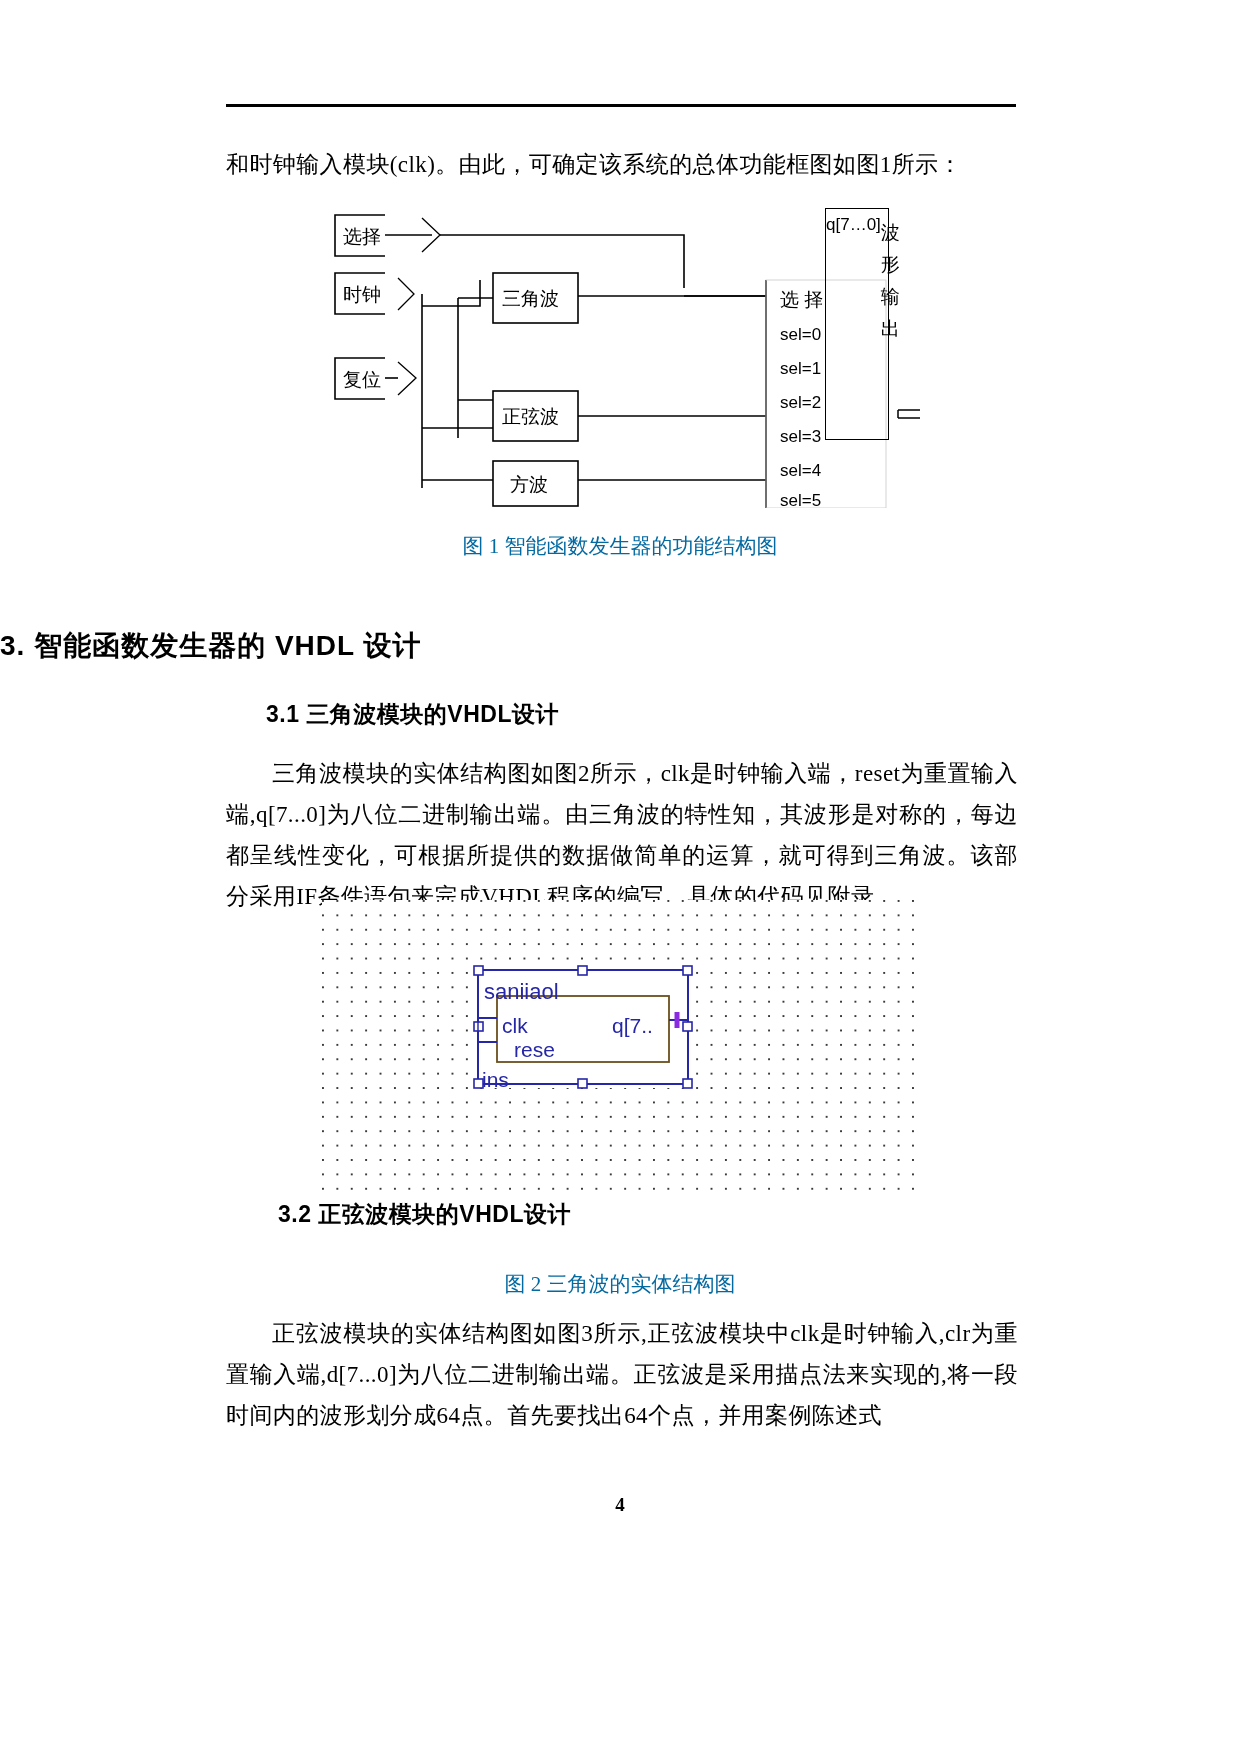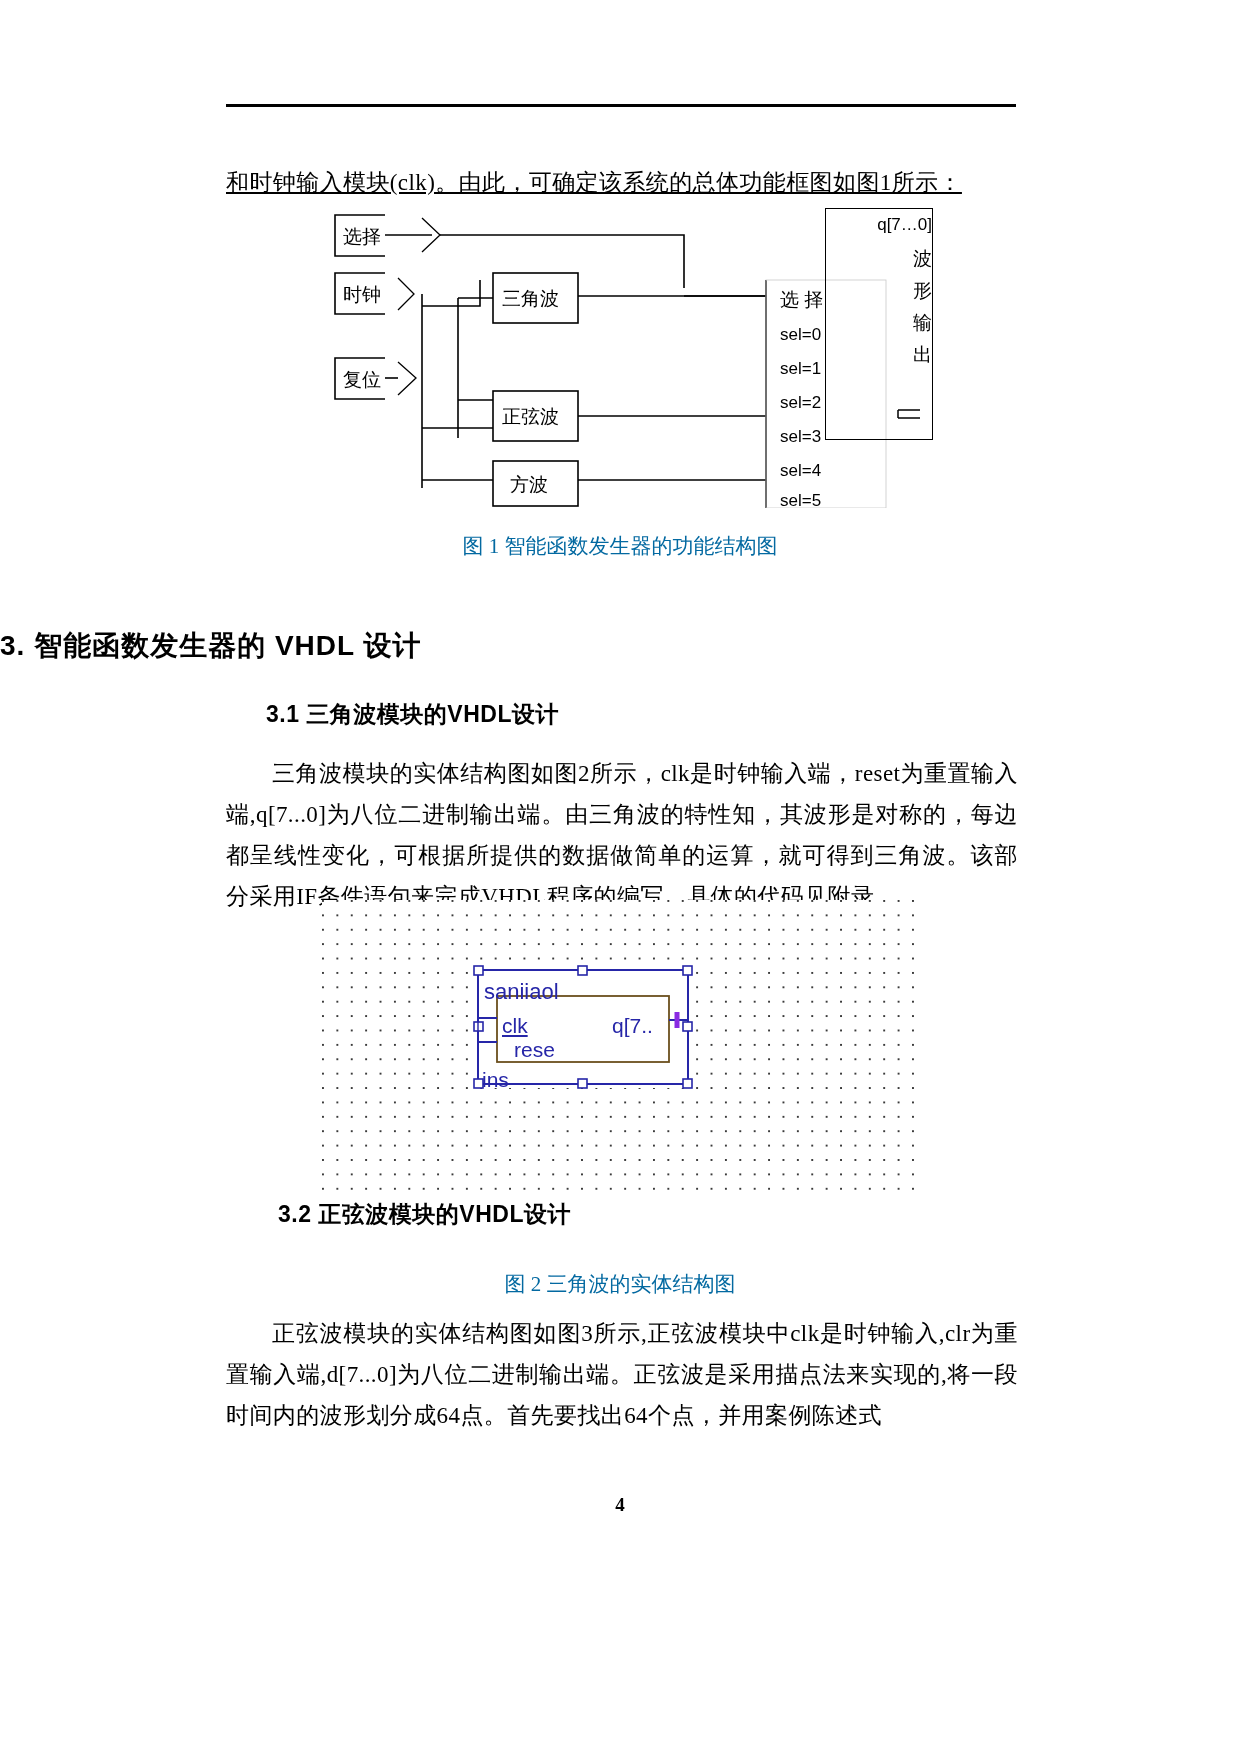--- a/index.html
+++ b/index.html
@@ -38,23 +38,22 @@
     position: absolute;
     font-family: "Liberation Serif", "DejaVu Serif", serif;
     font-size: 23px;
     line-height: 41px;
     letter-spacing: 0.4px;
     color: #000;
     text-align: justify;
   }
   .para-1 {
     left: 226px;
-    top: 139px;
+    top: 121px;
     width: 800px;
-    text-decoration: underline;
   }
   .para-2 {
     left: 226px;
     top: 730px;
     width: 792px;
     text-indent: 46px;
   }
   .para-3 {
     left: 226px;
     top: 1290px;
@@ -122,21 +121,21 @@
   .fig2-inner { position: absolute; left:0; top:0; width:100%; height:100%;text-align:right; }
   .fig2 svg { display:block; position:absolute; left:0; top:0; }
 
   .sym-label {
     position: absolute;
     font-family: "Liberation Sans", "DejaVu Sans", sans-serif;
     color: #2626a8;
     white-space: nowrap;
   }
   .sym-title { left: 162px; top: 79px; font-size: 22px; }
-  .sym-clk   { left: 180px; top: 114px; font-size: 21px; text-decoration: underline; }
+  .sym-clk   { left: 180px; top: 114px; font-size: 21px; }
   .sym-reset { left: 180px; top: 138px; font-size: 21px; margin-left: 12px; }
   .sym-q     { left: 290px; top: 114px; font-size: 21px; }
   .sym-ins   { left: 160px; top: 168px; font-size: 21px; }
 
   
   .page-number {
     position: absolute;
     left: 0;
     width: 1240px;
     text-align: center;
@@ -228,21 +227,21 @@
         <path d="M468 182 L468 190" transform="translate(150,40)"></path>
         <path d="M521 176 L541 186 L521 196" transform="translate(150,40)"></path>
         <path d="M521 184 L536 186" transform="translate(150,40)"></path>
       </g>
 
       <g fill="none" stroke="#000" stroke-width="1.6">
         <rect x="608" y="12" width="2" height="0" opacity="0"></rect>
       </g>
     </svg>
 
-    <div style="position:absolute; left:545px; top:20px; width:62px; height:230px; border:1.6px solid #000; display:flex; flex-direction:column; align-items:flex-end;padding-left:44px;">
+    <div style="position:absolute; left:545px; top:20px; width:62px; height:230px; border:1.6px solid #000; display:flex; flex-direction:row; align-items:flex-start;">
       <div style="font-family:'Liberation Sans','DejaVu Sans',sans-serif; font-size:17px; margin-top:6px; white-space:nowrap;">q[7…0]</div>
       <div style="font-family:'Liberation Sans','DejaVu Sans',sans-serif; font-size:19px; line-height:32px; margin-top:8px; text-align:center;">波<br>形<br>输<br>出</div>
     </div>
   </div>
 
   <div class="caption cap-1">图 1 智能函数发生器的功能结构图</div>
 
   <h2 class="h2">3.  智能函数发生器的 VHDL 设计</h2>
 
   <h3 class="h3 h3-a">3.1 三角波模块的VHDL设计</h3>

